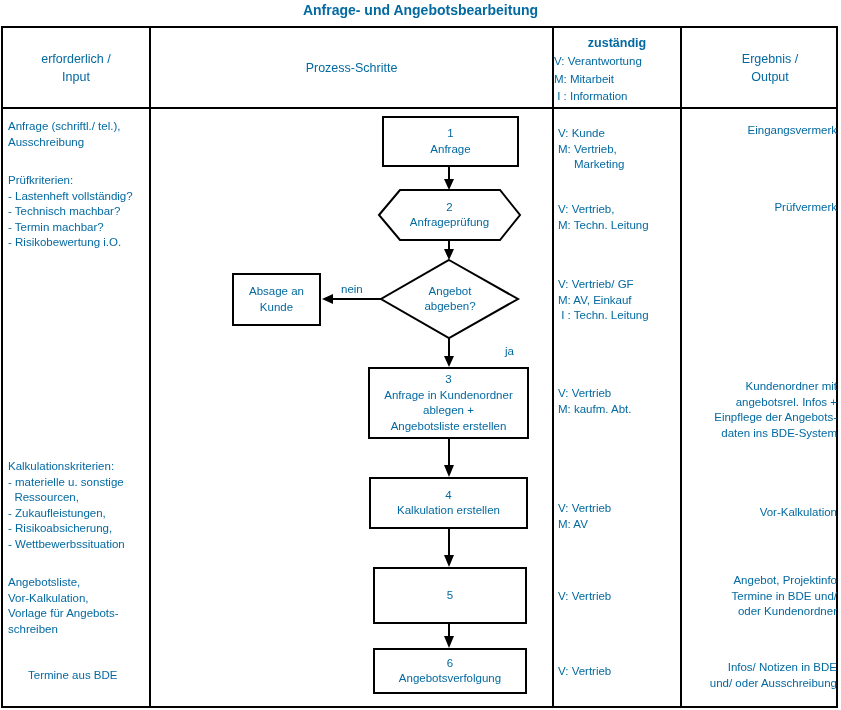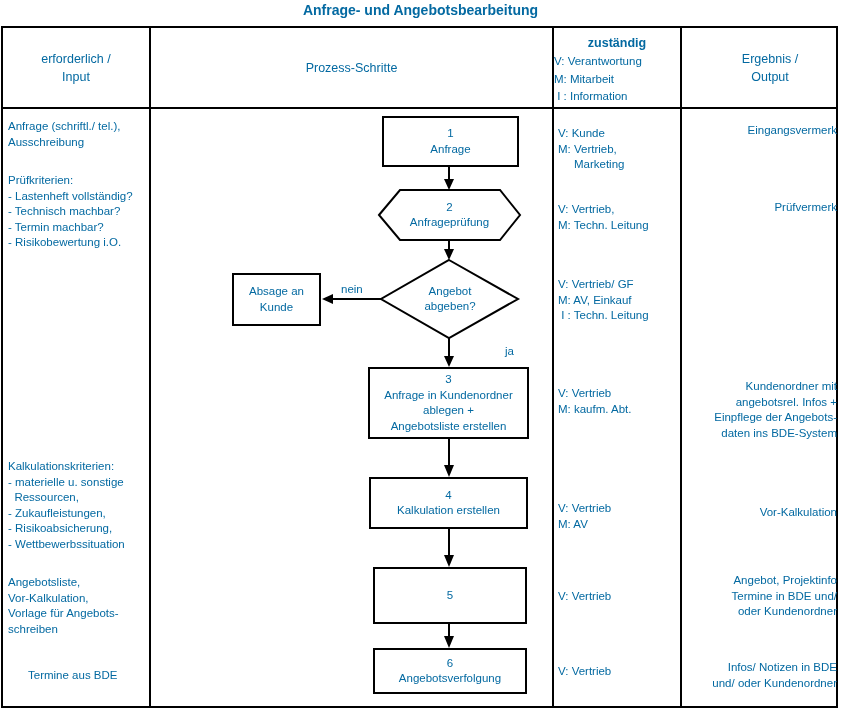--- a/index.html
+++ b/index.html
@@ -183,15 +183,15 @@
   <div class="tb colo o1">Prüfvermerk</div>
   <div class="tb colo o2">Kundenordner mit
 angebotsrel. Infos +
 &nbsp;Einpflege der Angebots-
 &nbsp;daten ins BDE-System</div>
   <div class="tb colo o3">Vor-Kalkulation</div>
   <div class="tb colo o4">Angebot, Projektinfo
 Termine in BDE und/
 oder Kundenordner</div>
   <div class="tb colo o5">Infos/ Notizen in BDE
-und/ oder Kundenordner</div>
+und/ oder Ausschreibung</div>
 
 </div>
 
 </body></html>

